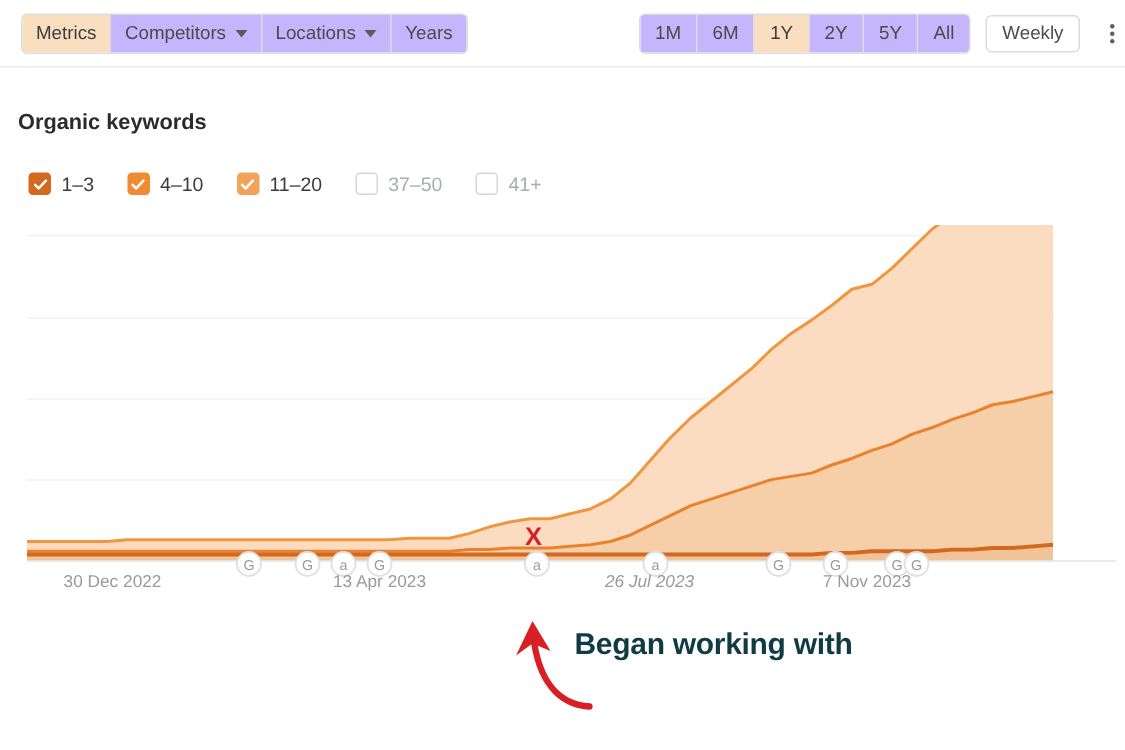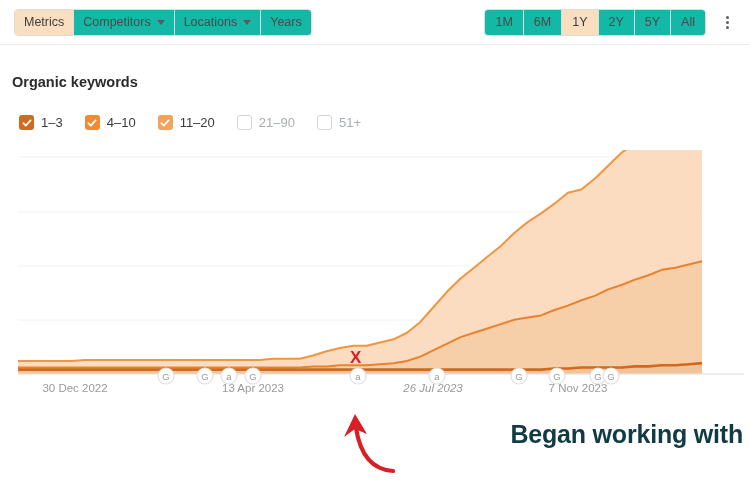--- a/index.html
+++ b/index.html
@@ -17,40 +17,40 @@
   }
 
   
   #toolbar {
     height: 45px;
     box-sizing: border-box;
     border-bottom: 1px solid #ebebeb;
     display: flex;
     align-items: center;
     justify-content: space-between;
-    padding: 0 14px 0 14px;
+    padding: 0 0 0 14px;
   }
   .btn-group {
     display: flex;
     align-items: stretch;
     border: 1px solid #dcdcdc;
     border-radius: 4px;
     overflow: hidden;
     background: #fff;
     height: 25px;
   }
   .btn-group .seg {
     display: flex;
     align-items: center;
     justify-content: center;
     padding: 0 9px;
     font-size: 12.5px;
     color: #4a4a4a;
     border-right: 1px solid #dcdcdc;
-    background: #14b8a6;
+    background: #c4b5fd;
     white-space: nowrap;
     cursor: pointer;
     line-height: 1;
   }
   .btn-group .seg:last-child { border-right: none; }
   .btn-group .seg.active {
     background: #fadec0;
     color: #3d3d3d;
   }
   .seg .caret {
@@ -159,22 +159,22 @@
     white-space: nowrap;
   }
   #axis-labels { position: absolute; left: 0; top: 382px; width: 614px; height: 20px; }
 
   
   #annotation {
     position: absolute;
     left: 383px;
     top: 418px;
     width: 360px;
-    text-align: right;
-    font-size: 25px;
+    text-align: left;
+    font-size: 20px;
     font-weight: bold;
     line-height: 1.28;
     color: #113b44;
     letter-spacing: -0.2px;
   }
   #arrow-svg { position: absolute; left: 337px; top: 408px; }
   #x-marker {
     position: absolute;
     left: 350px;
     top: 348px;
@@ -207,20 +207,24 @@
 
   <div class="right-cluster">
     <div class="btn-group range-group" id="range-group">
         <div class="seg">1M</div>
         <div class="seg">6M</div>
         <div class="seg active">1Y</div>
         <div class="seg">2Y</div>
         <div class="seg">5Y</div>
         <div class="seg">All</div>
       </div>
+    <div class="single-btn">
+      <span>Weekly</span>
+      <span class="caret"></span>
+    </div>
     <div id="kebab-menu">
       <i></i>
       <i></i>
       <i></i>
     </div>
   </div>
 </div>
 
 <div id="panel-title">Organic keywords</div>
 
@@ -244,25 +248,25 @@
     <div class="legend-item">
       <div class="cb" style="background: rgb(244, 162, 89);">
         <svg width="10" height="10" viewBox="0 0 10 10">
           <path d="M1.4 5.2 L3.8 7.6 L8.6 2.4" stroke="#ffffff" stroke-width="1.7" fill="none" stroke-linecap="round" stroke-linejoin="round"></path>
         </svg>
       </div>
       <span class="legend-label">11–20</span>
     </div>
     <div class="legend-item off">
       <div class="cb off"></div>
-      <span class="legend-label">21–90</span>
+      <span class="legend-label">37–50</span>
     </div>
     <div class="legend-item off">
       <div class="cb off"></div>
-      <span class="legend-label">51+</span>
+      <span class="legend-label">41+</span>
     </div>
   </div>
 
 <div id="chart-area">
   <svg id="chart-svg" width="750" height="240" viewBox="0 0 750 240">
       <line x1="18" x2="744" y1="7" y2="7" stroke="#f2f2f2" stroke-width="1"></line>
       <line x1="18" x2="744" y1="62" y2="62" stroke="#f2f2f2" stroke-width="1"></line>
       <line x1="18" x2="744" y1="116" y2="116" stroke="#f2f2f2" stroke-width="1"></line>
       <line x1="18" x2="744" y1="170" y2="170" stroke="#f2f2f2" stroke-width="1"></line>
       <line x1="18" x2="744" y1="224" y2="224" stroke="#e8e8e8" stroke-width="1"></line>

